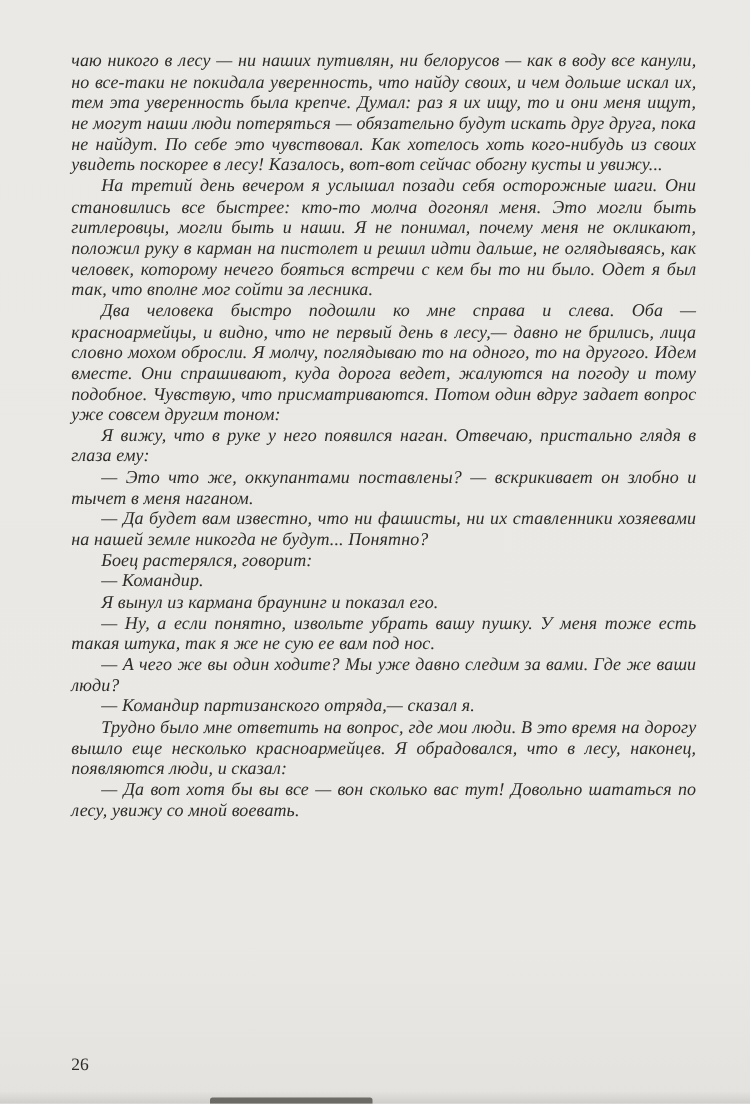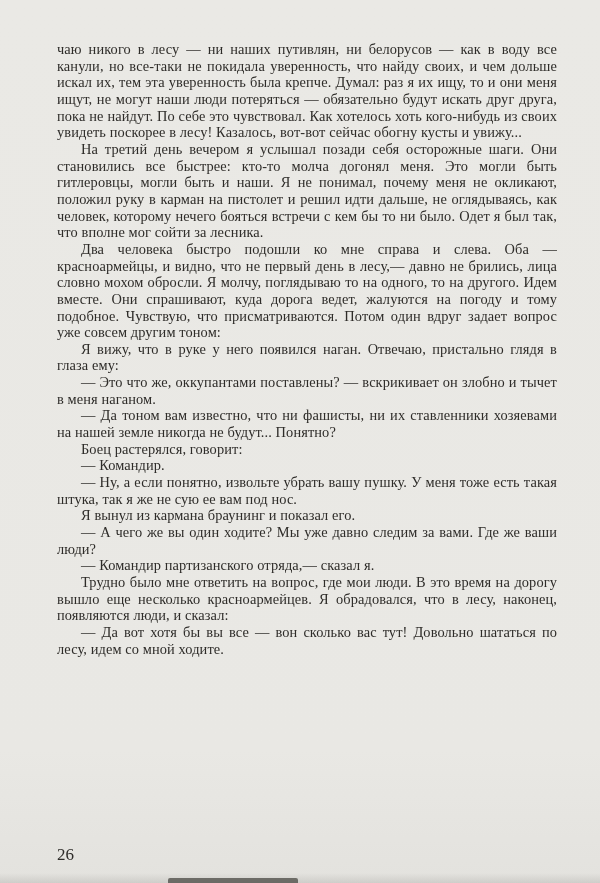--- a/index.html
+++ b/index.html
@@ -22,34 +22,35 @@
   .text-block {
     position: absolute;
     left: 57px;
     top: 41px;
     width: 500px;
     color: #2e2c29;
     font-size: 14.4px;
     line-height: 16.65px;
     text-align: justify;
     letter-spacing: 0.1px;
+    font-style: italic;
   }
   .para {
     margin: 0;
     text-indent: 0;
   }
   .para.indent {
     text-indent: 24px;
   }
   .page-number {
     position: absolute;
     left: 57px;
     top: 845px;
     color: #2e2c29;
-    font-size: 17px;
+    font-size: 14px;
   }
   .scan-artifact-bottom {
     position: absolute;
     left: 168px;
     bottom: 0;
     width: 130px;
     height: 5px;
     background: #4a4843;
     opacity: 0.75;
     border-radius: 2px 2px 0 0;
@@ -66,26 +67,26 @@
 </head>
 <body>
 
 <div class="scan-page">
   <div class="text-block">
       <p class="para">чаю никого в лесу — ни наших путивлян, ни белорусов — как в воду все канули, но все-таки не покидала уверенность, что найду своих, и чем дольше искал их, тем эта уверенность была крепче. Думал: раз я их ищу, то и они меня ищут, не могут наши люди потеряться — обязательно будут искать друг друга, пока не найдут. По себе это чувствовал. Как хотелось хоть кого-нибудь из своих увидеть поскорее в лесу! Казалось, вот-вот сейчас обогну кусты и увижу...</p>
       <p class="para indent">На третий день вечером я услышал позади себя осторожные шаги. Они становились все быстрее: кто-то молча догонял меня. Это могли быть гитлеровцы, могли быть и наши. Я не понимал, почему меня не окликают, положил руку в карман на пистолет и решил идти дальше, не оглядываясь, как человек, которому нечего бояться встречи с кем бы то ни было. Одет я был так, что вполне мог сойти за лесника.</p>
       <p class="para indent">Два человека быстро подошли ко мне справа и слева. Оба — красноармейцы, и видно, что не первый день в лесу,— давно не брились, лица словно мохом обросли. Я молчу, поглядываю то на одного, то на другого. Идем вместе. Они спрашивают, куда дорога ведет, жалуются на погоду и тому подобное. Чувствую, что присматриваются. Потом один вдруг задает вопрос уже совсем другим тоном:</p>
       <p class="para indent">Я вижу, что в руке у него появился наган. Отвечаю, пристально глядя в глаза ему:</p>
       <p class="para indent">— Это что же, оккупантами поставлены? — вскрикивает он злобно и тычет в меня наганом.</p>
-      <p class="para indent">— Да тоном вам известно, что ни фашисты, ни их ставленники хозяевами на нашей земле никогда не будут... Понятно?</p>
+      <p class="para indent">— Да будет вам известно, что ни фашисты, ни их ставленники хозяевами на нашей земле никогда не будут... Понятно?</p>
       <p class="para indent">Боец растерялся, говорит:</p>
       <p class="para indent">— Командир.</p>
+      <p class="para indent">Я вынул из кармана браунинг и показал его.</p>
       <p class="para indent">— Ну, а если понятно, извольте убрать вашу пушку. У меня тоже есть такая штука, так я же не сую ее вам под нос.</p>
-      <p class="para indent">Я вынул из кармана браунинг и показал его.</p>
       <p class="para indent">— А чего же вы один ходите? Мы уже давно следим за вами. Где же ваши люди?</p>
       <p class="para indent">— Командир партизанского отряда,— сказал я.</p>
       <p class="para indent">Трудно было мне ответить на вопрос, где мои люди. В это время на дорогу вышло еще несколько красноармейцев. Я обрадовался, что в лесу, наконец, появляются люди, и сказал:</p>
-      <p class="para indent">— Да вот хотя бы вы все — вон сколько вас тут! Довольно шататься по лесу, идем со мной ходите.</p>
+      <p class="para indent">— Да вот хотя бы вы все — вон сколько вас тут! Довольно шататься по лесу, увижу со мной воевать.</p>
     </div>
   <div class="page-number">26</div>
   <div class="scan-edge-shadow"></div>
   <div class="scan-artifact-bottom"></div>
 </div>
 
 </body></html>

